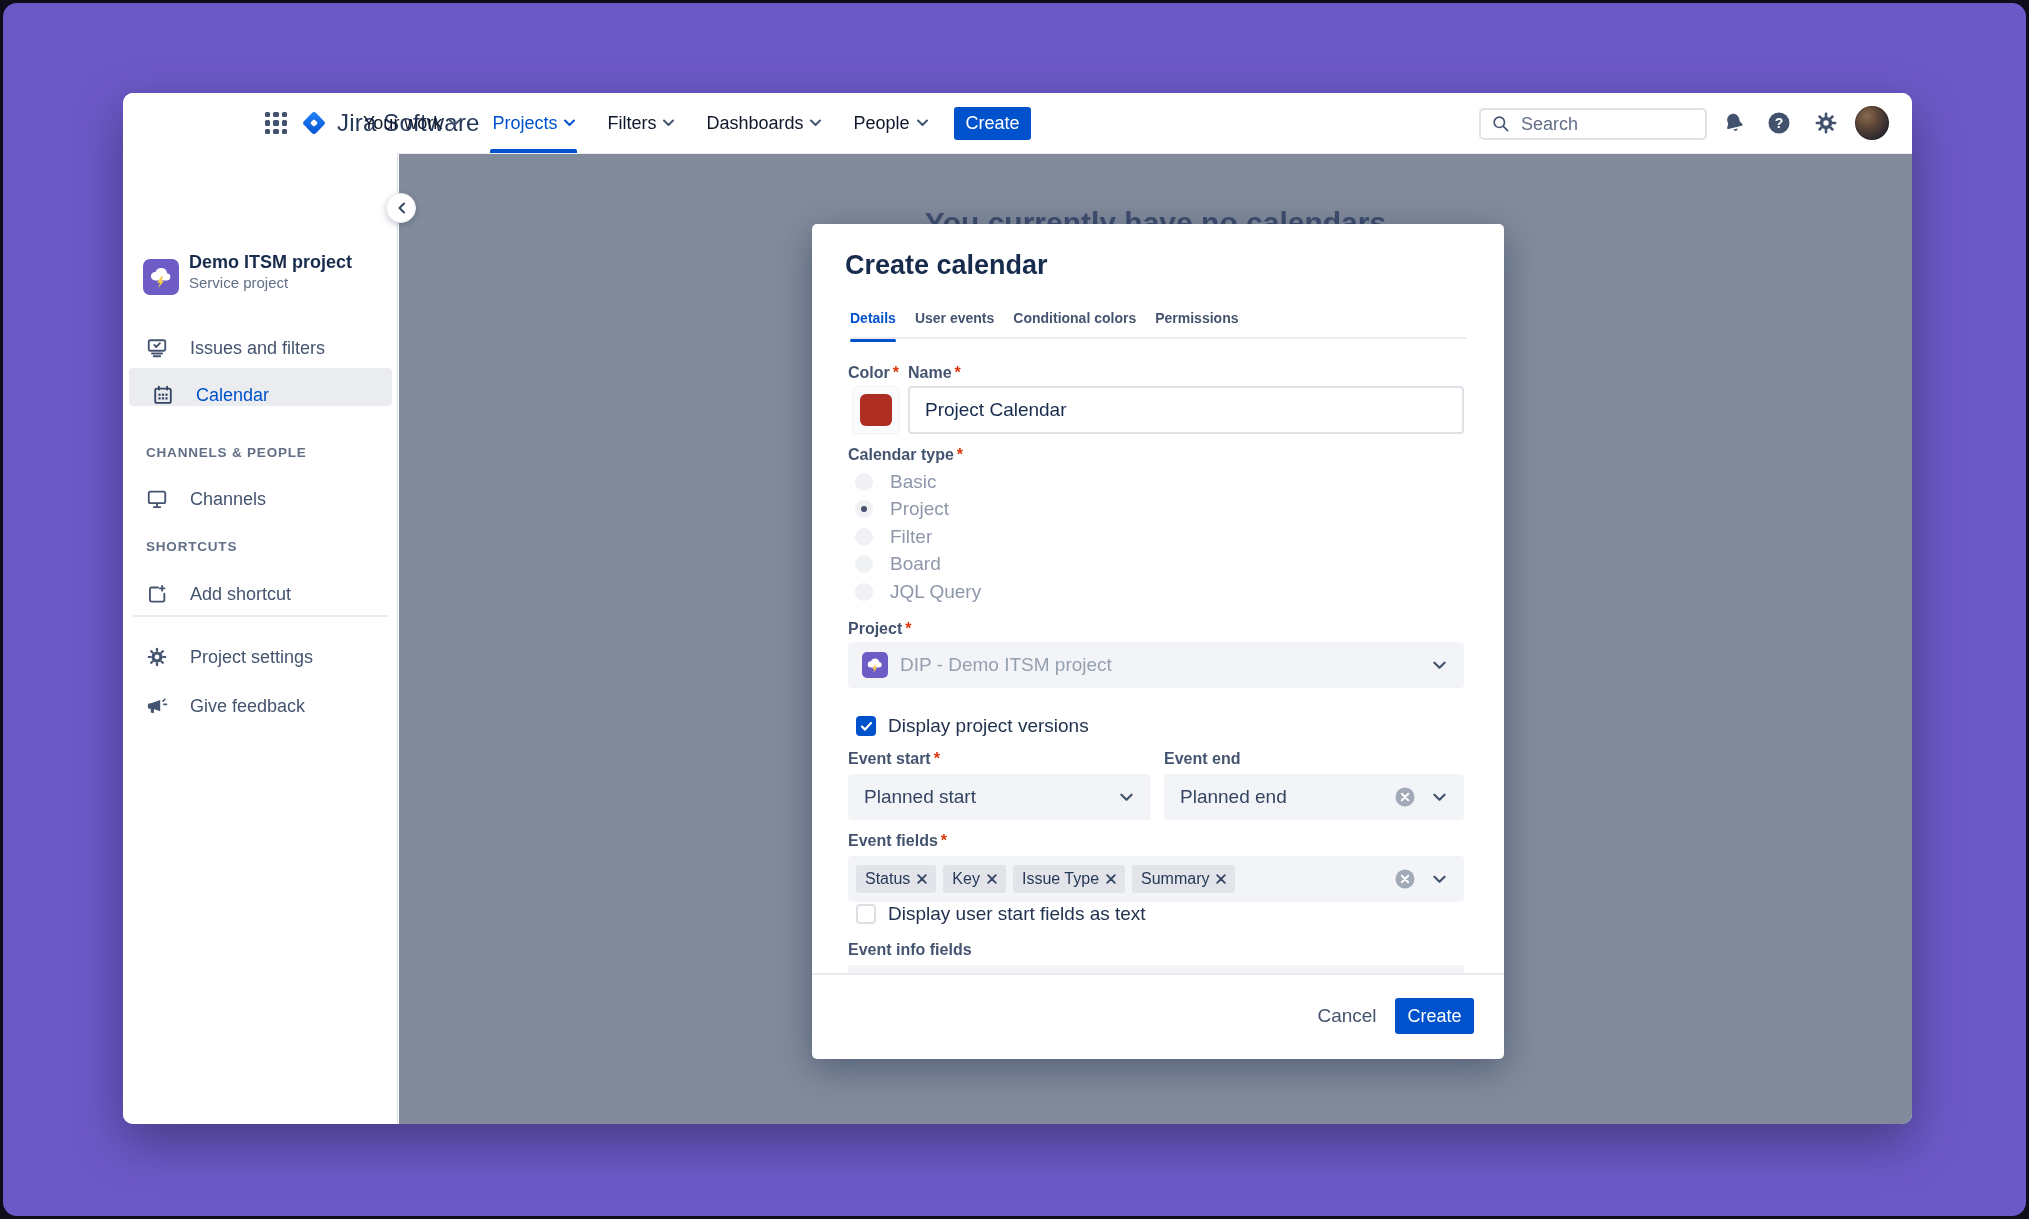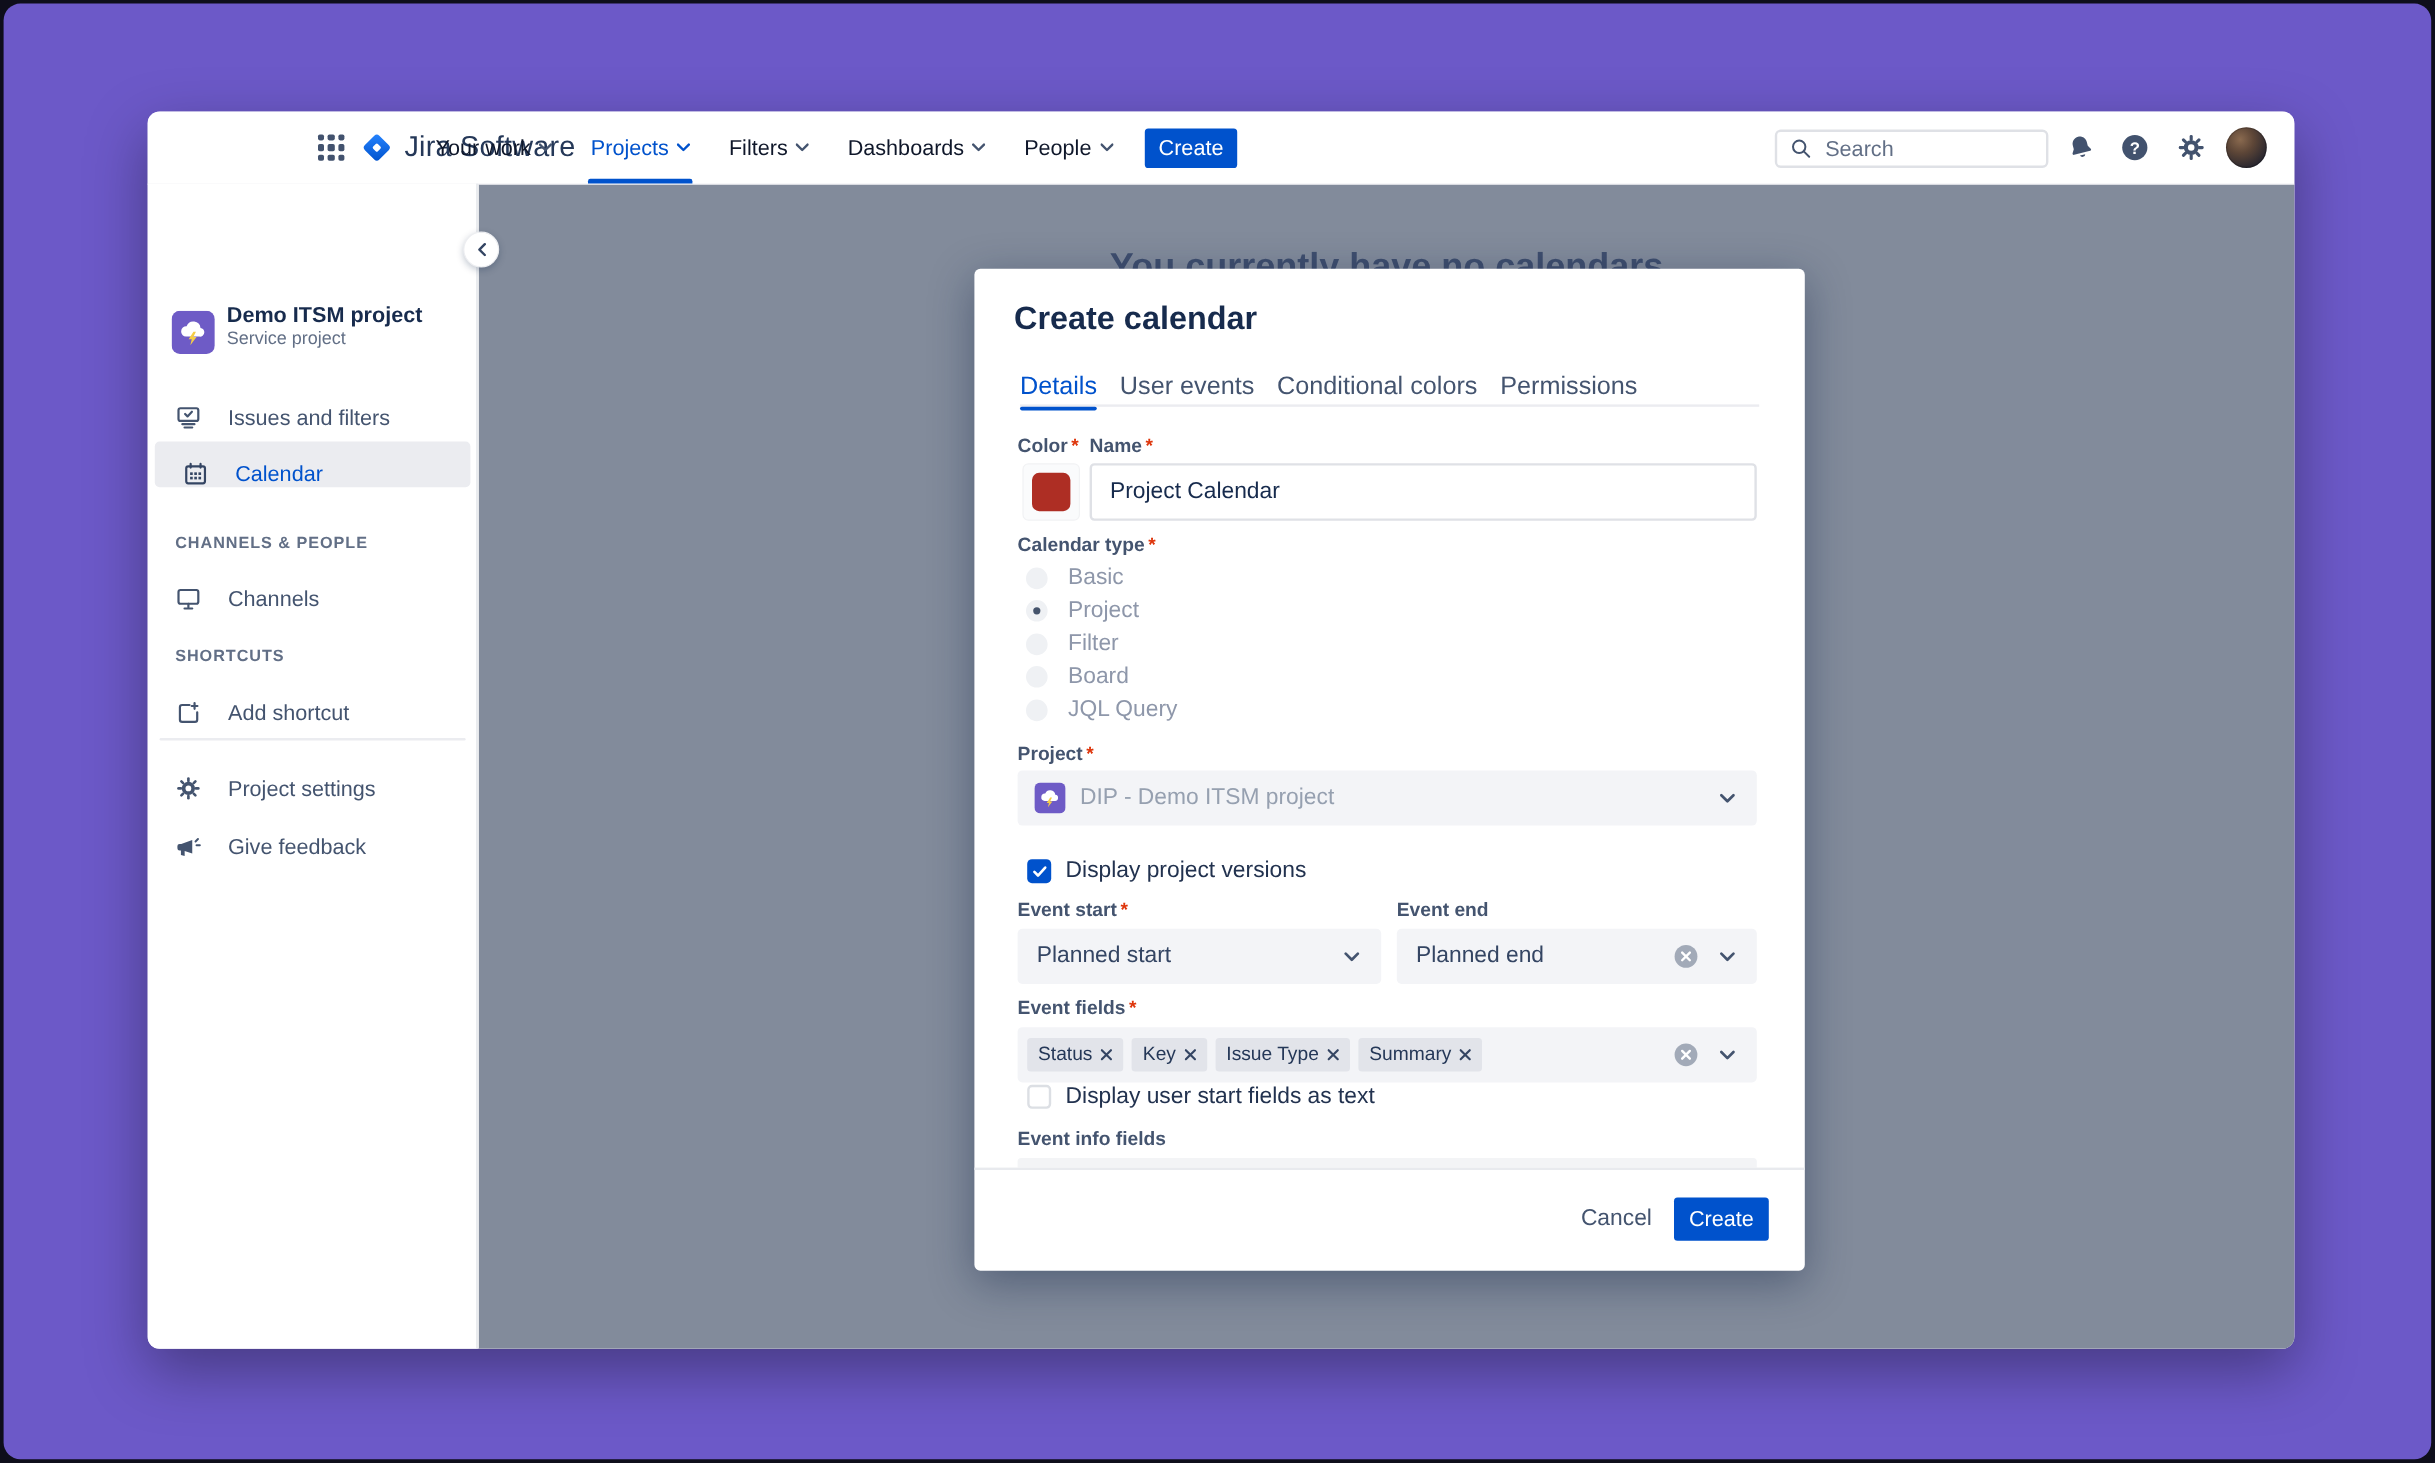--- a/index.html
+++ b/index.html
@@ -36,21 +36,21 @@
   .side-item.selected{left:6px;width:263px;border-radius:4px;background:#EBECF0;color:#0052CC;}
   .side-head{position:absolute;left:23px;font-size:13.5px;font-weight:700;letter-spacing:.8px;color:#626F86;}
   .side-divider{position:absolute;left:10px;width:255px;height:2px;background:#EBECF0;border-radius:1px;}
   
   .content{position:absolute;left:276px;top:61px;right:0;bottom:0;background:#828B9B;}
   .empty-heading{position:absolute;left:0;right:0;top:52px;text-align:center;font-size:30px;font-weight:600;color:#3F4E6E;}
   
   .modal{position:absolute;left:689px;top:131px;width:692px;height:835px;background:#fff;border-radius:5px;box-shadow:0 10px 36px rgba(9,30,66,.4);z-index:10;}
   .modal-title{position:absolute;left:33px;top:26px;font-size:27px;font-weight:600;color:#172B4D;}
   .tabs{position:absolute;left:38px;top:86px;height:24px;display:flex;gap:19px;}
-  .tab{font-size:21px;font-weight:400;color:#44546F;position:relative;cursor:pointer;white-space:nowrap;text-align:center;}
+  .tab{font-size:14px;font-weight:700;color:#44546F;position:relative;cursor:pointer;white-space:nowrap;text-align:center;}
   .tab.active{color:#0052CC;}
   .tab.active::after{content:"";position:absolute;left:0;right:0;bottom:-8px;height:3.5px;background:#0052CC;border-radius:2px;z-index:2;}
   .tabs-divider{position:absolute;left:38px;top:113px;width:616px;height:2px;background:#EBECF0;}
   .f-label{position:absolute;font-size:16px;font-weight:700;color:#44546F;}
   .req{color:#DE350B;margin-left:3px;}
   .swatch-wrap{position:absolute;left:40px;top:162px;width:48px;height:48px;background:#FAFBFC;border:1px solid #F1F2F4;border-radius:5px;display:flex;align-items:center;justify-content:center;cursor:pointer;box-sizing:border-box;}
   .swatch{width:32px;height:32px;border-radius:6px;background:#AE2E24;}
   .name-input{position:absolute;left:96px;top:162px;width:556px;height:48px;border:2px solid #DFE1E6;border-radius:4px;box-sizing:border-box;font-size:19px;color:#172B4D;padding:0 15px;outline:none;font-family:"Liberation Sans",sans-serif;}
   .radio-row{position:absolute;left:36px;height:27.5px;display:flex;align-items:center;cursor:default;}
   .radio{width:18px;height:18px;border-radius:50%;background:#EFF1F4;margin-left:7px;margin-right:17px;position:relative;flex:none;}

